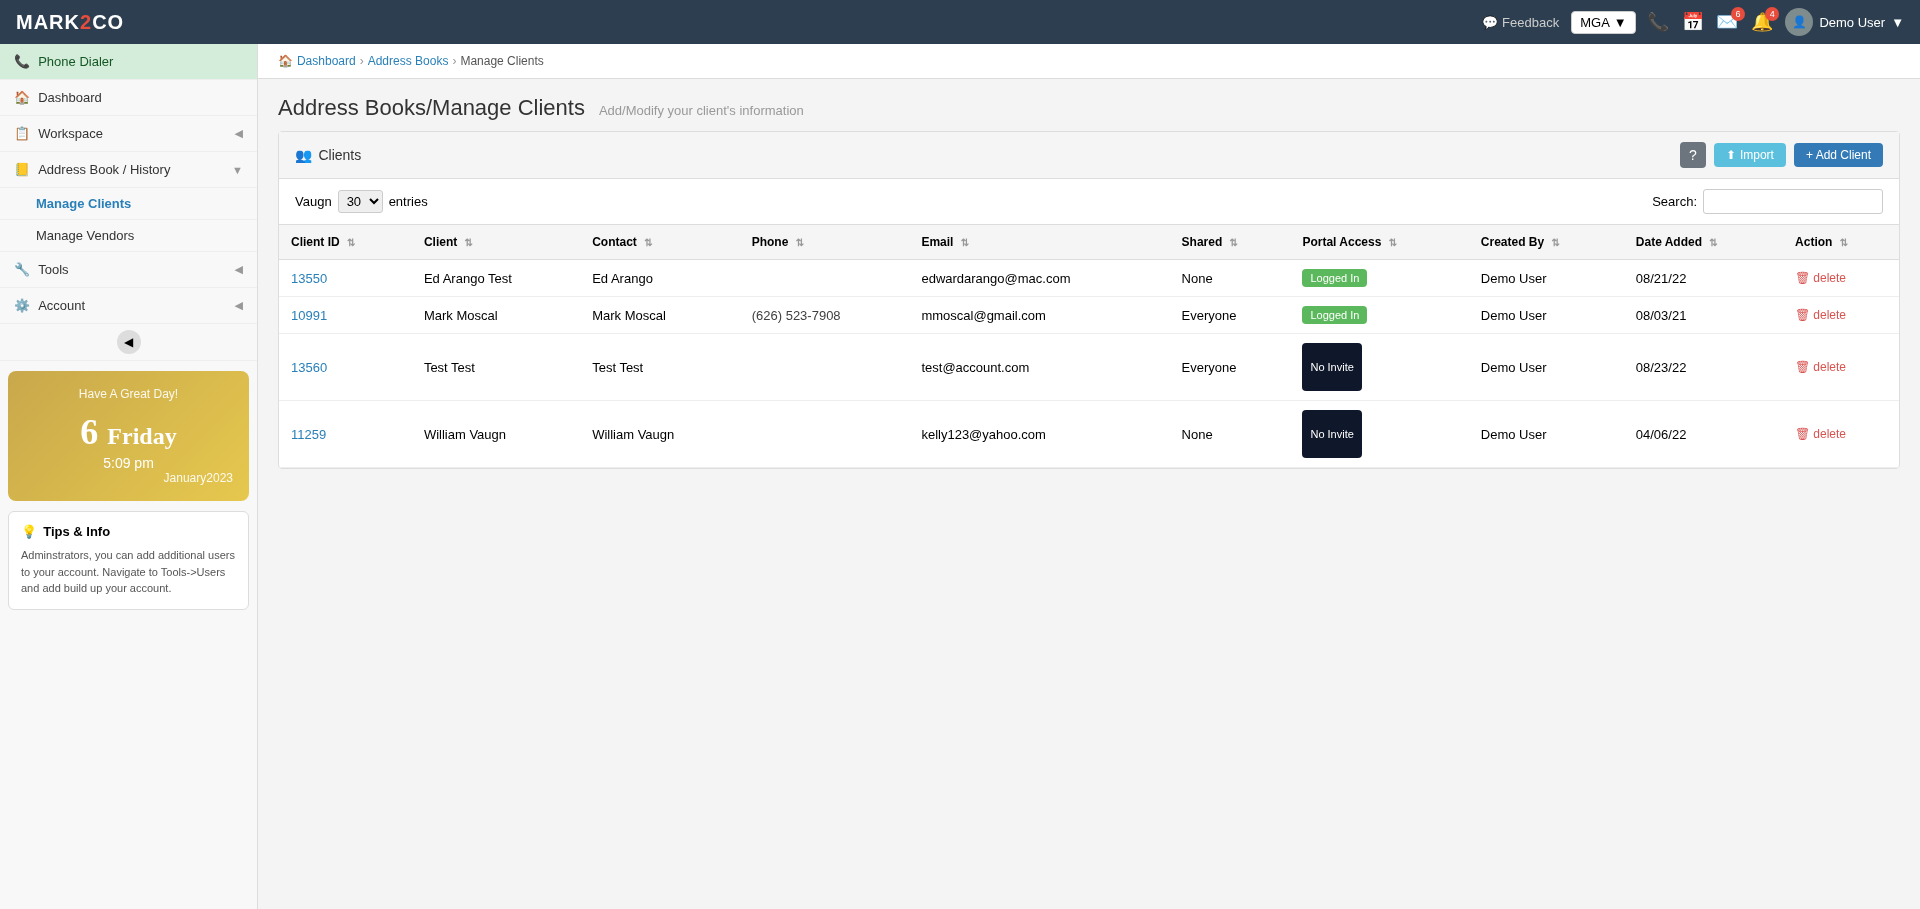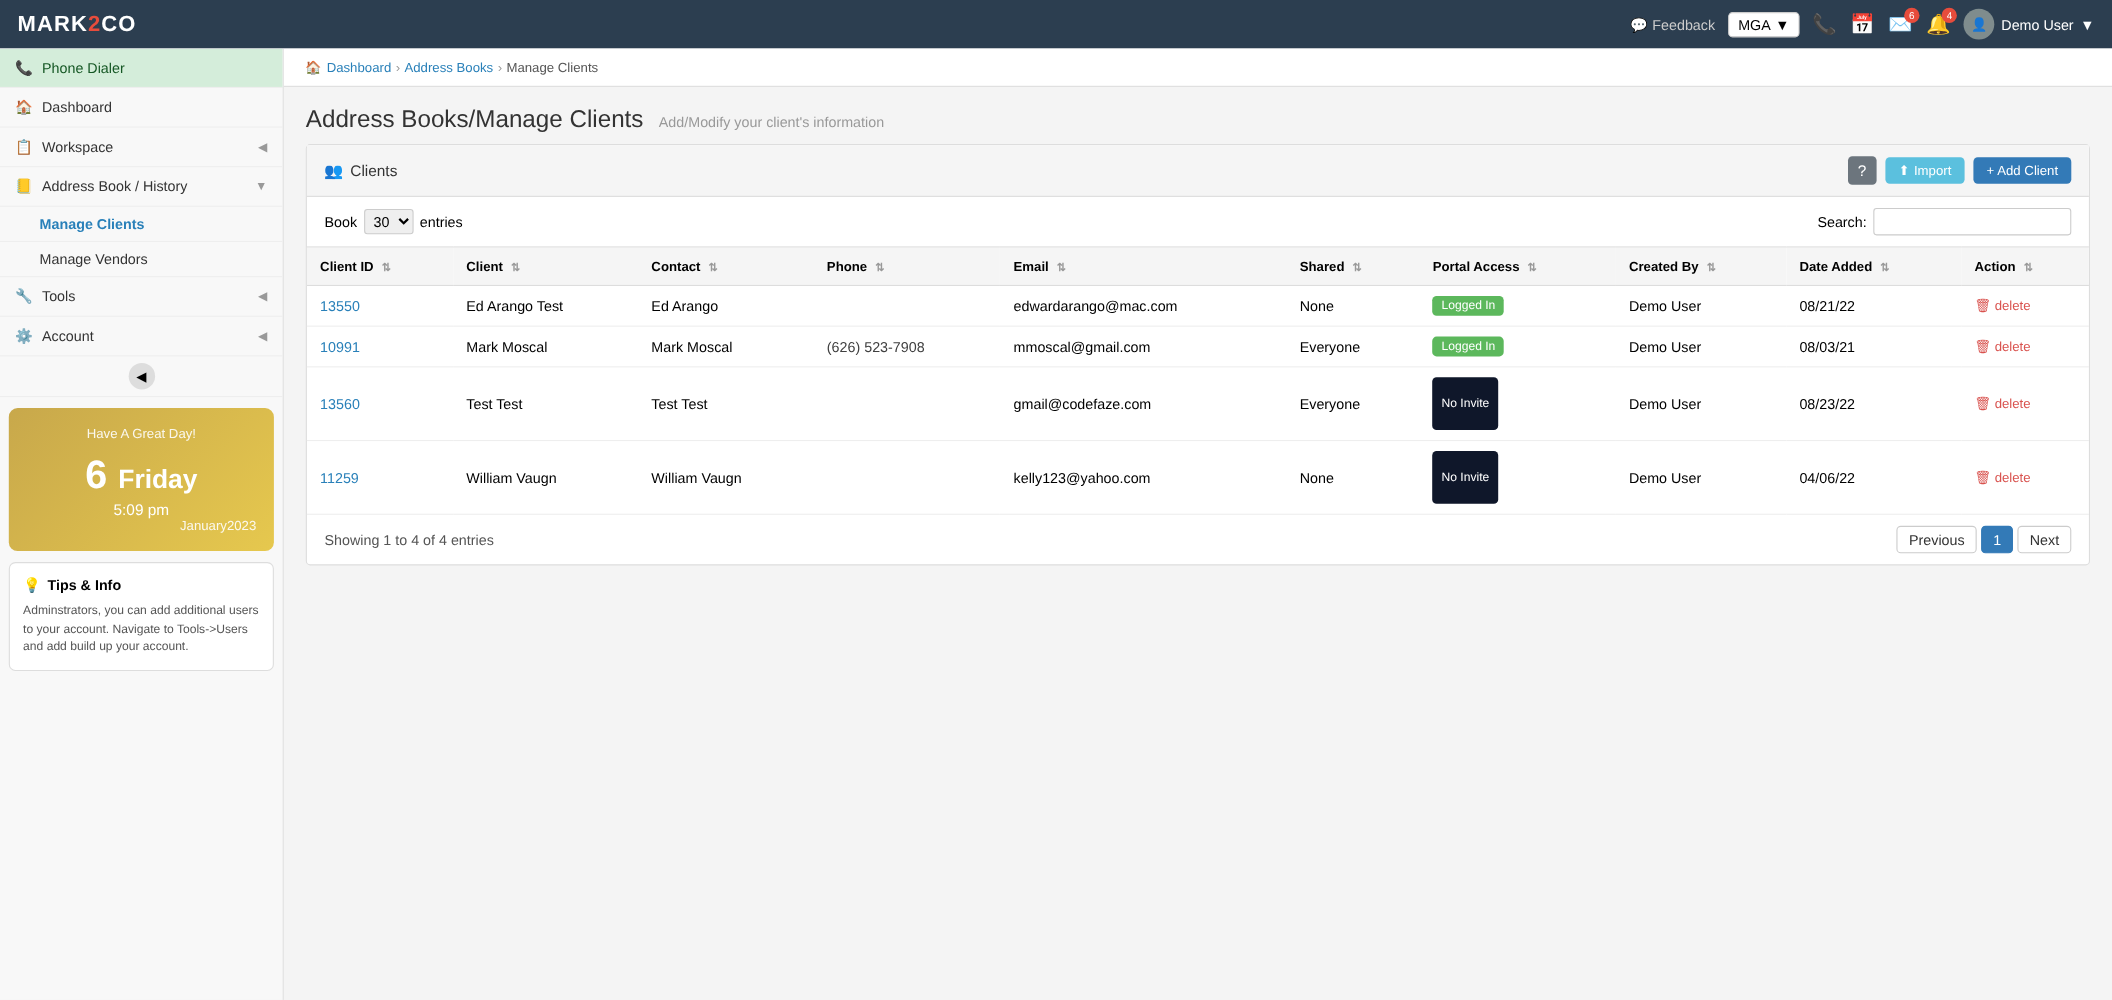--- a/index.html
+++ b/index.html
@@ -79,21 +79,21 @@
     
     .calendar-widget {
       margin: 10px 8px;
       background: linear-gradient(135deg, #c8a84b, #e6c84e);
       border-radius: 8px;
       padding: 16px;
       text-align: center;
       color: white;
     }
     .cal-have-great { font-size: 12px; margin-bottom: 10px; opacity: 0.9; }
-    .cal-day { font-size: 36px; font-weight: bold; }
+    .cal-day { font-size: 36px; font-weight: bold; font-family: Liberation Serif, serif; }
     .cal-time { font-size: 14px; margin-top: 2px; }
     .cal-month-year { display: flex; justify-content: flex-end; font-size: 12px; opacity: 0.9; }
 
     
     .tips-widget {
       margin: 0 8px 10px;
       background: white;
       border: 1px solid #ddd;
       border-radius: 6px;
       padding: 12px;
@@ -330,21 +330,21 @@
             <span>Import</span>
           </button>
           <button class="btn-add">
             <span>+ Add Client</span>
           </button>
         </div>
       </div>
 
       <div class="table-controls">
         <div class="show-entries">
-          <span>Book</span>
+          <span>Vaugn</span>
           <select>
             <option>30</option>
             <option>10</option>
             <option>25</option>
             <option>50</option>
           </select>
           <span>entries</span>
         </div>
         <div class="search-box">
           <label>Search:</label>
@@ -394,21 +394,21 @@
       <td>08/03/21</td>
       <td>
                 <button class="delete-btn"><span>🗑</span> delete</button>
               </td>
     </tr>
             <tr>
       <td><a href="#" class="client-id-link">13560</a></td>
       <td>Test Test</td>
       <td>Test Test</td>
       <td></td>
-      <td>gmail@codefaze.com</td>
+      <td>test@account.com</td>
       <td>Everyone</td>
       <td><span class="badge-red">No Invite</span></td>
       <td>Demo User</td>
       <td>08/23/22</td>
       <td>
                 <button class="delete-btn"><span>🗑</span> delete</button>
               </td>
     </tr>
             <tr>
       <td><a href="#" class="client-id-link">11259</a></td>
@@ -420,24 +420,16 @@
       <td><span class="badge-red">No Invite</span></td>
       <td>Demo User</td>
       <td>04/06/22</td>
       <td>
                 <button class="delete-btn"><span>🗑</span> delete</button>
               </td>
     </tr>
           </tbody>
       </table>
 
-      <div class="table-footer">
-        <span class="showing-text">Showing 1 to 4 of 4 entries</span>
-        <div class="pagination">
-          <button class="page-btn">Previous</button>
-          <button class="page-btn active">1</button>
-          <button class="page-btn">Next</button>
-        </div>
-      </div>
     </div>
 
   </main>
 </div>
 
 </body></html>

